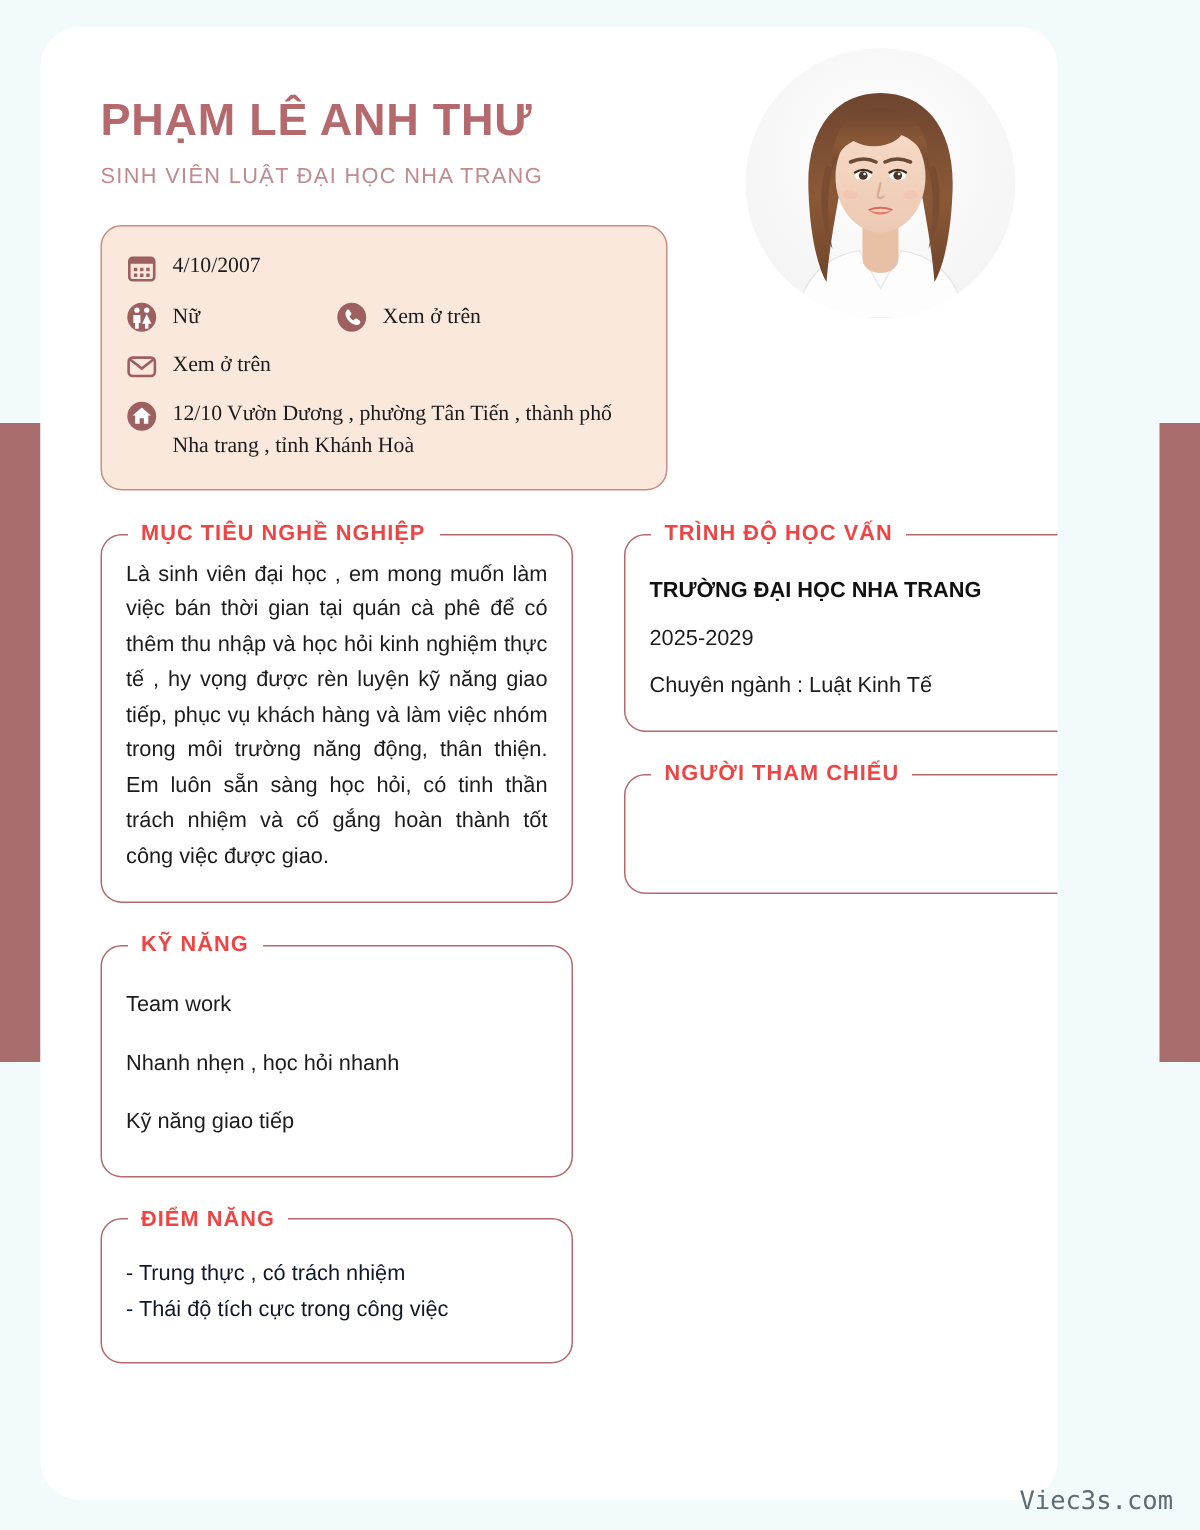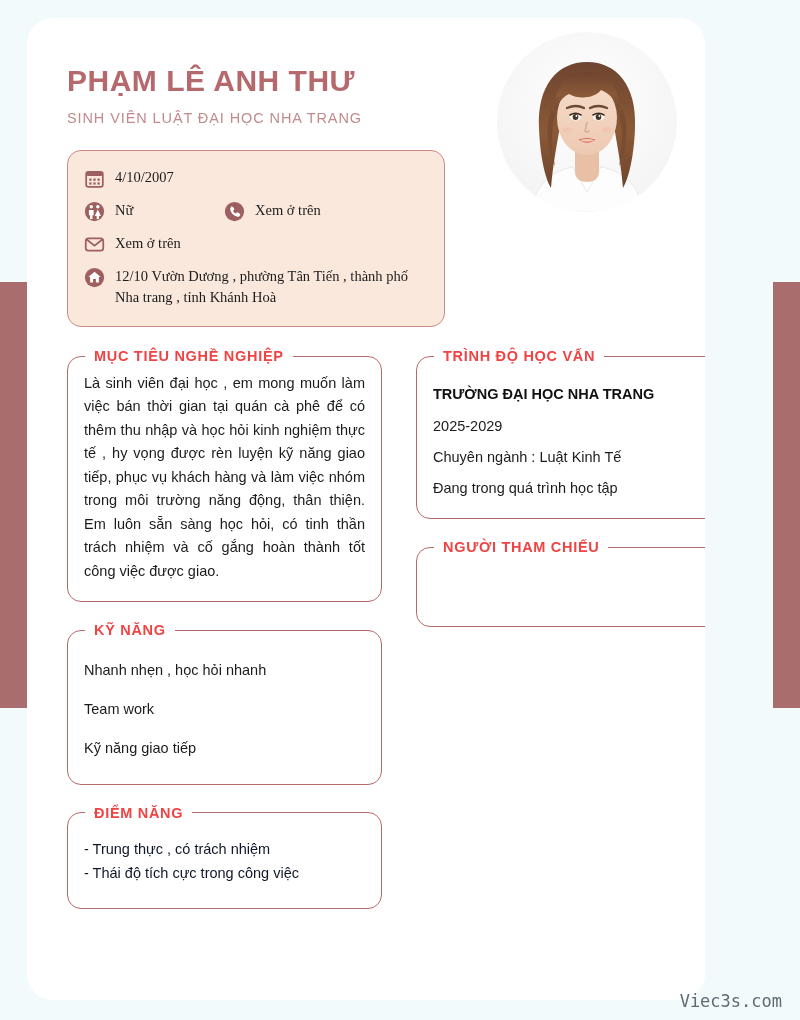--- a/index.html
+++ b/index.html
@@ -96,21 +96,21 @@
     margin-right: 10px;
     margin-top: 1px;
   }
   .c-ico svg { display:block; width: 21px; height: 21px; }
   .c-txt {
     font-size: 14.5px;
     color: #1c1c1c;
     line-height: 1.45;
   }
   .c-pair { display:flex; align-items:flex-start; width:100%; }
-  .c-pair .c-half { display:flex; align-items:center; }
+  .c-pair .c-half { display:flex; align-items:flex-end; }
   .c-pair .c-half.first { width: 140px; }
 
   
   .columns {
     display: flex;
     padding: 0 40px;
     gap: 34px;
   }
   .col-left  { width: 315px; flex: 0 0 315px; }
   .col-right { width: 339px; flex: 0 0 339px; }
@@ -334,22 +334,22 @@
       <fieldset class="sect objective">
         <legend>MỤC TIÊU NGHỀ NGHIỆP</legend>
         <div class="sect-body">
           <div class="objective-text">Là sinh viên đại học , em mong muốn làm việc bán thời gian tại quán cà phê để có thêm thu nhập và học hỏi kinh nghiệm thực tế , hy vọng được rèn luyện kỹ năng giao tiếp, phục vụ khách hàng và làm việc nhóm trong môi trường năng động, thân thiện. Em luôn sẵn sàng học hỏi, có tinh thần trách nhiệm và cố gắng hoàn thành tốt công việc được giao.</div>
         </div>
       </fieldset>
 
       <fieldset class="sect skills">
         <legend>KỸ NĂNG</legend>
         <div class="sect-body">
+          <div class="line-item">Team work</div>
           <div class="line-item">Nhanh nhẹn , học hỏi nhanh</div>
-          <div class="line-item">Team work</div>
           <div class="line-item">Kỹ năng giao tiếp</div>
         </div>
       </fieldset>
 
       <fieldset class="sect strength">
         <legend>ĐIỂM NĂNG</legend>
         <div class="sect-body">
           <div class="strength-line">- Trung thực , có trách nhiệm</div>
           <div class="strength-line">- Thái độ tích cực trong công việc</div>
         </div>
@@ -358,21 +358,20 @@
     </div>
 
     <div class="col-right">
 
       <fieldset class="sect edu">
         <legend>TRÌNH ĐỘ HỌC VẤN</legend>
         <div class="sect-body">
           <div class="edu-school">TRƯỜNG ĐẠI HỌC NHA TRANG</div>
           <div class="edu-line">2025-2029</div>
           <div class="edu-line">Chuyên ngành : Luật Kinh Tế</div>
-          <div class="edu-line">Đang trong quá trình học tập</div>
         </div>
       </fieldset>
 
       <fieldset class="sect refs">
         <legend>NGƯỜI THAM CHIẾU</legend>
         <div class="sect-body"></div>
       </fieldset>
 
     </div>
   </div>

